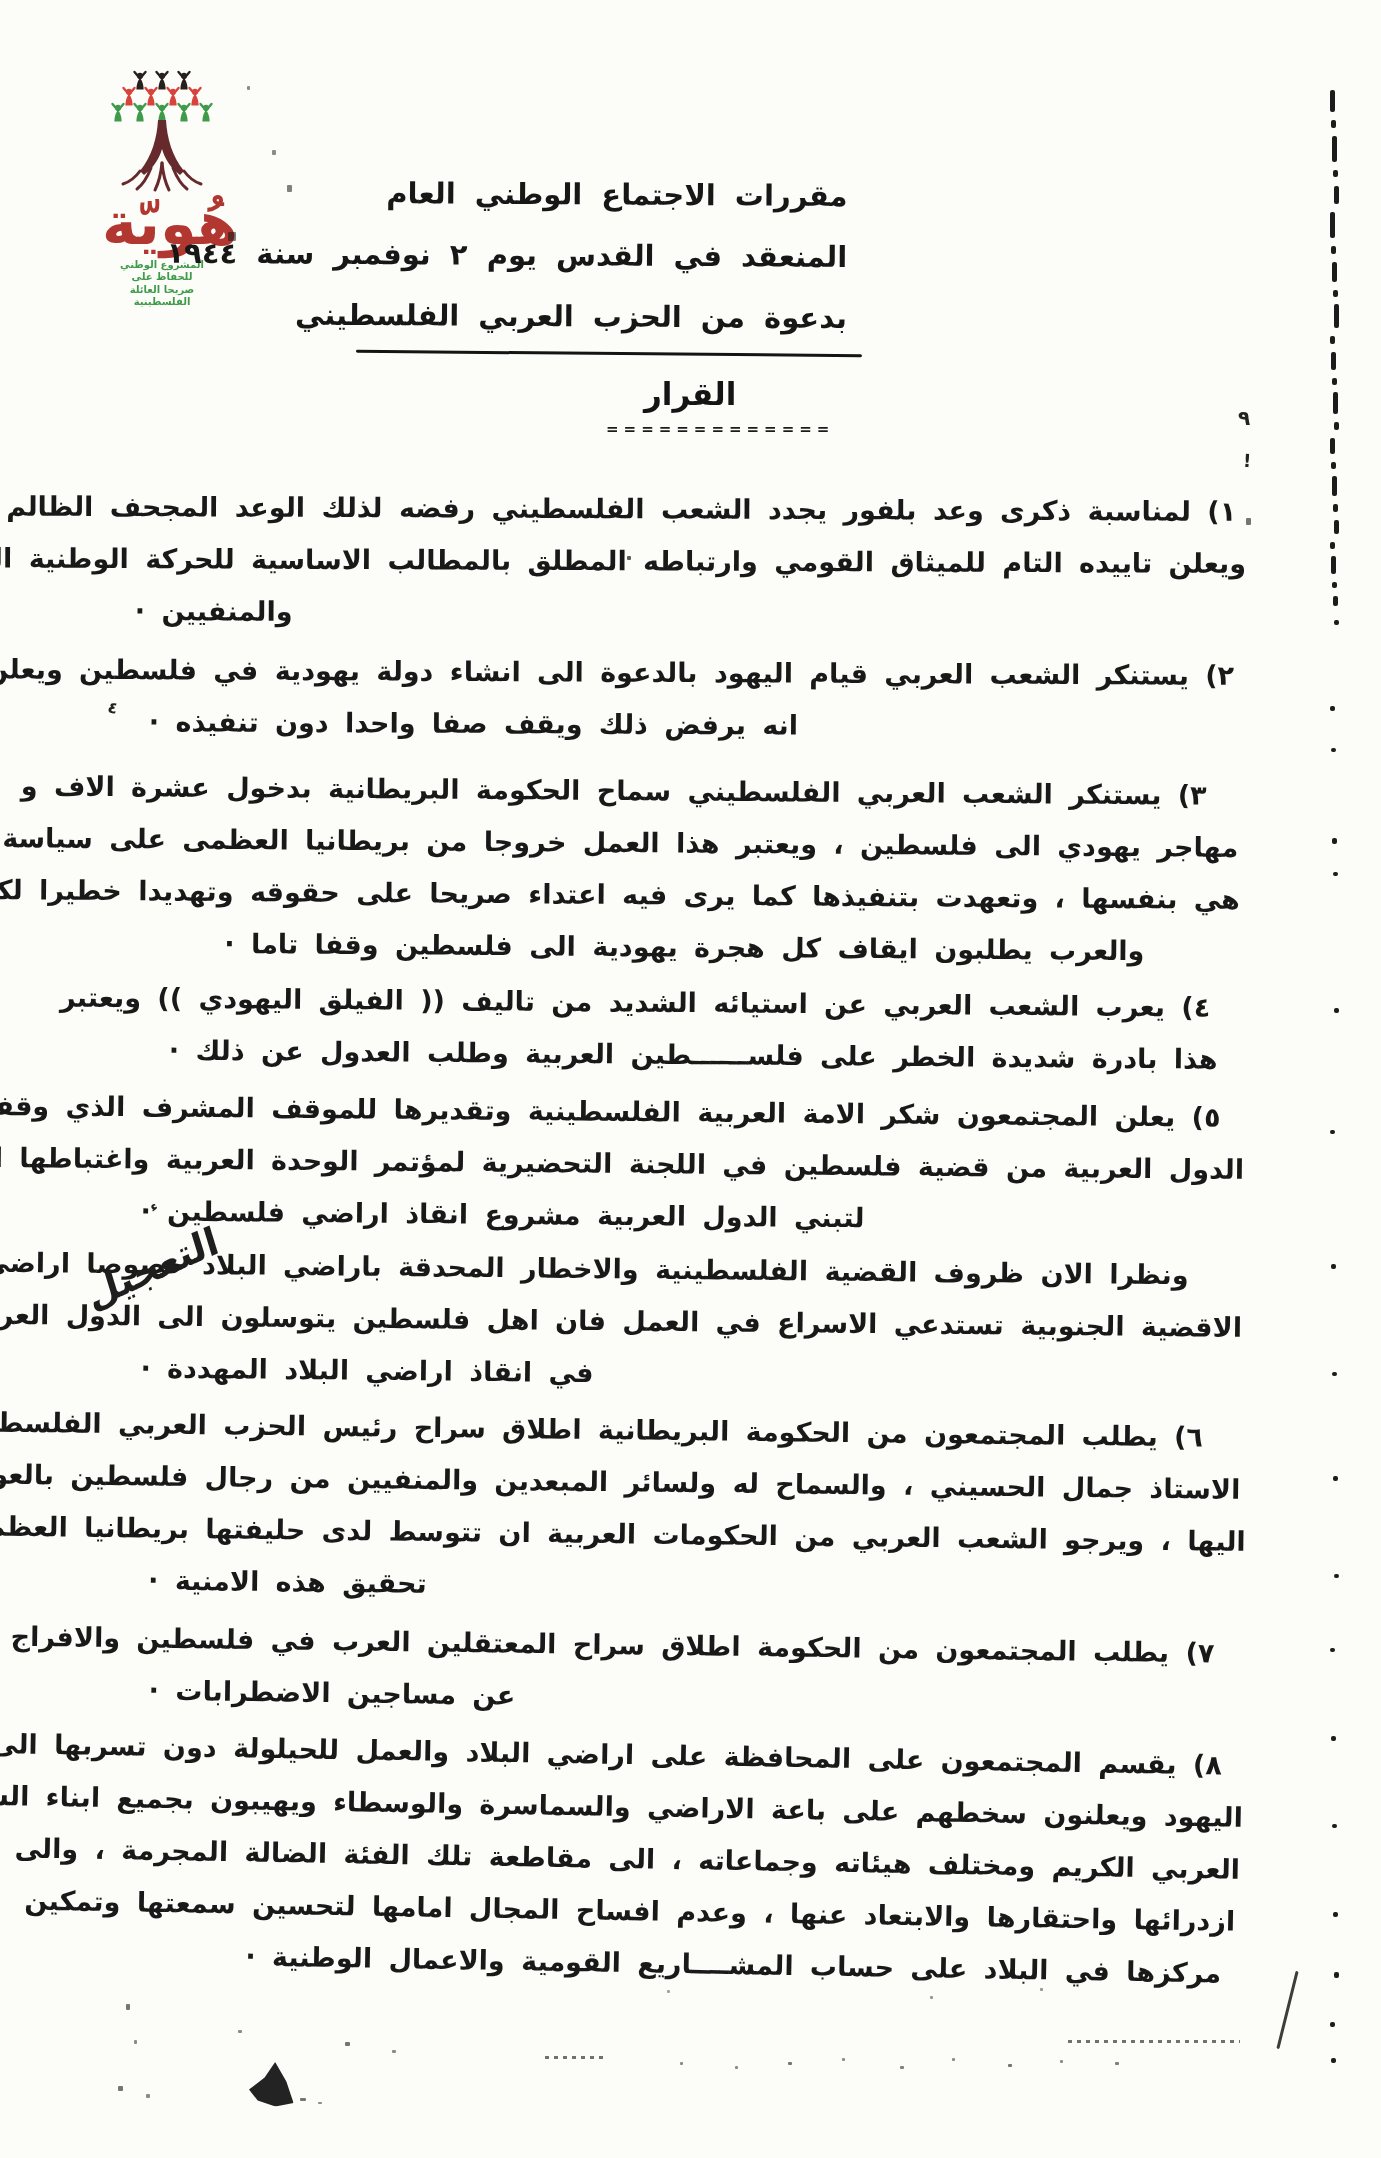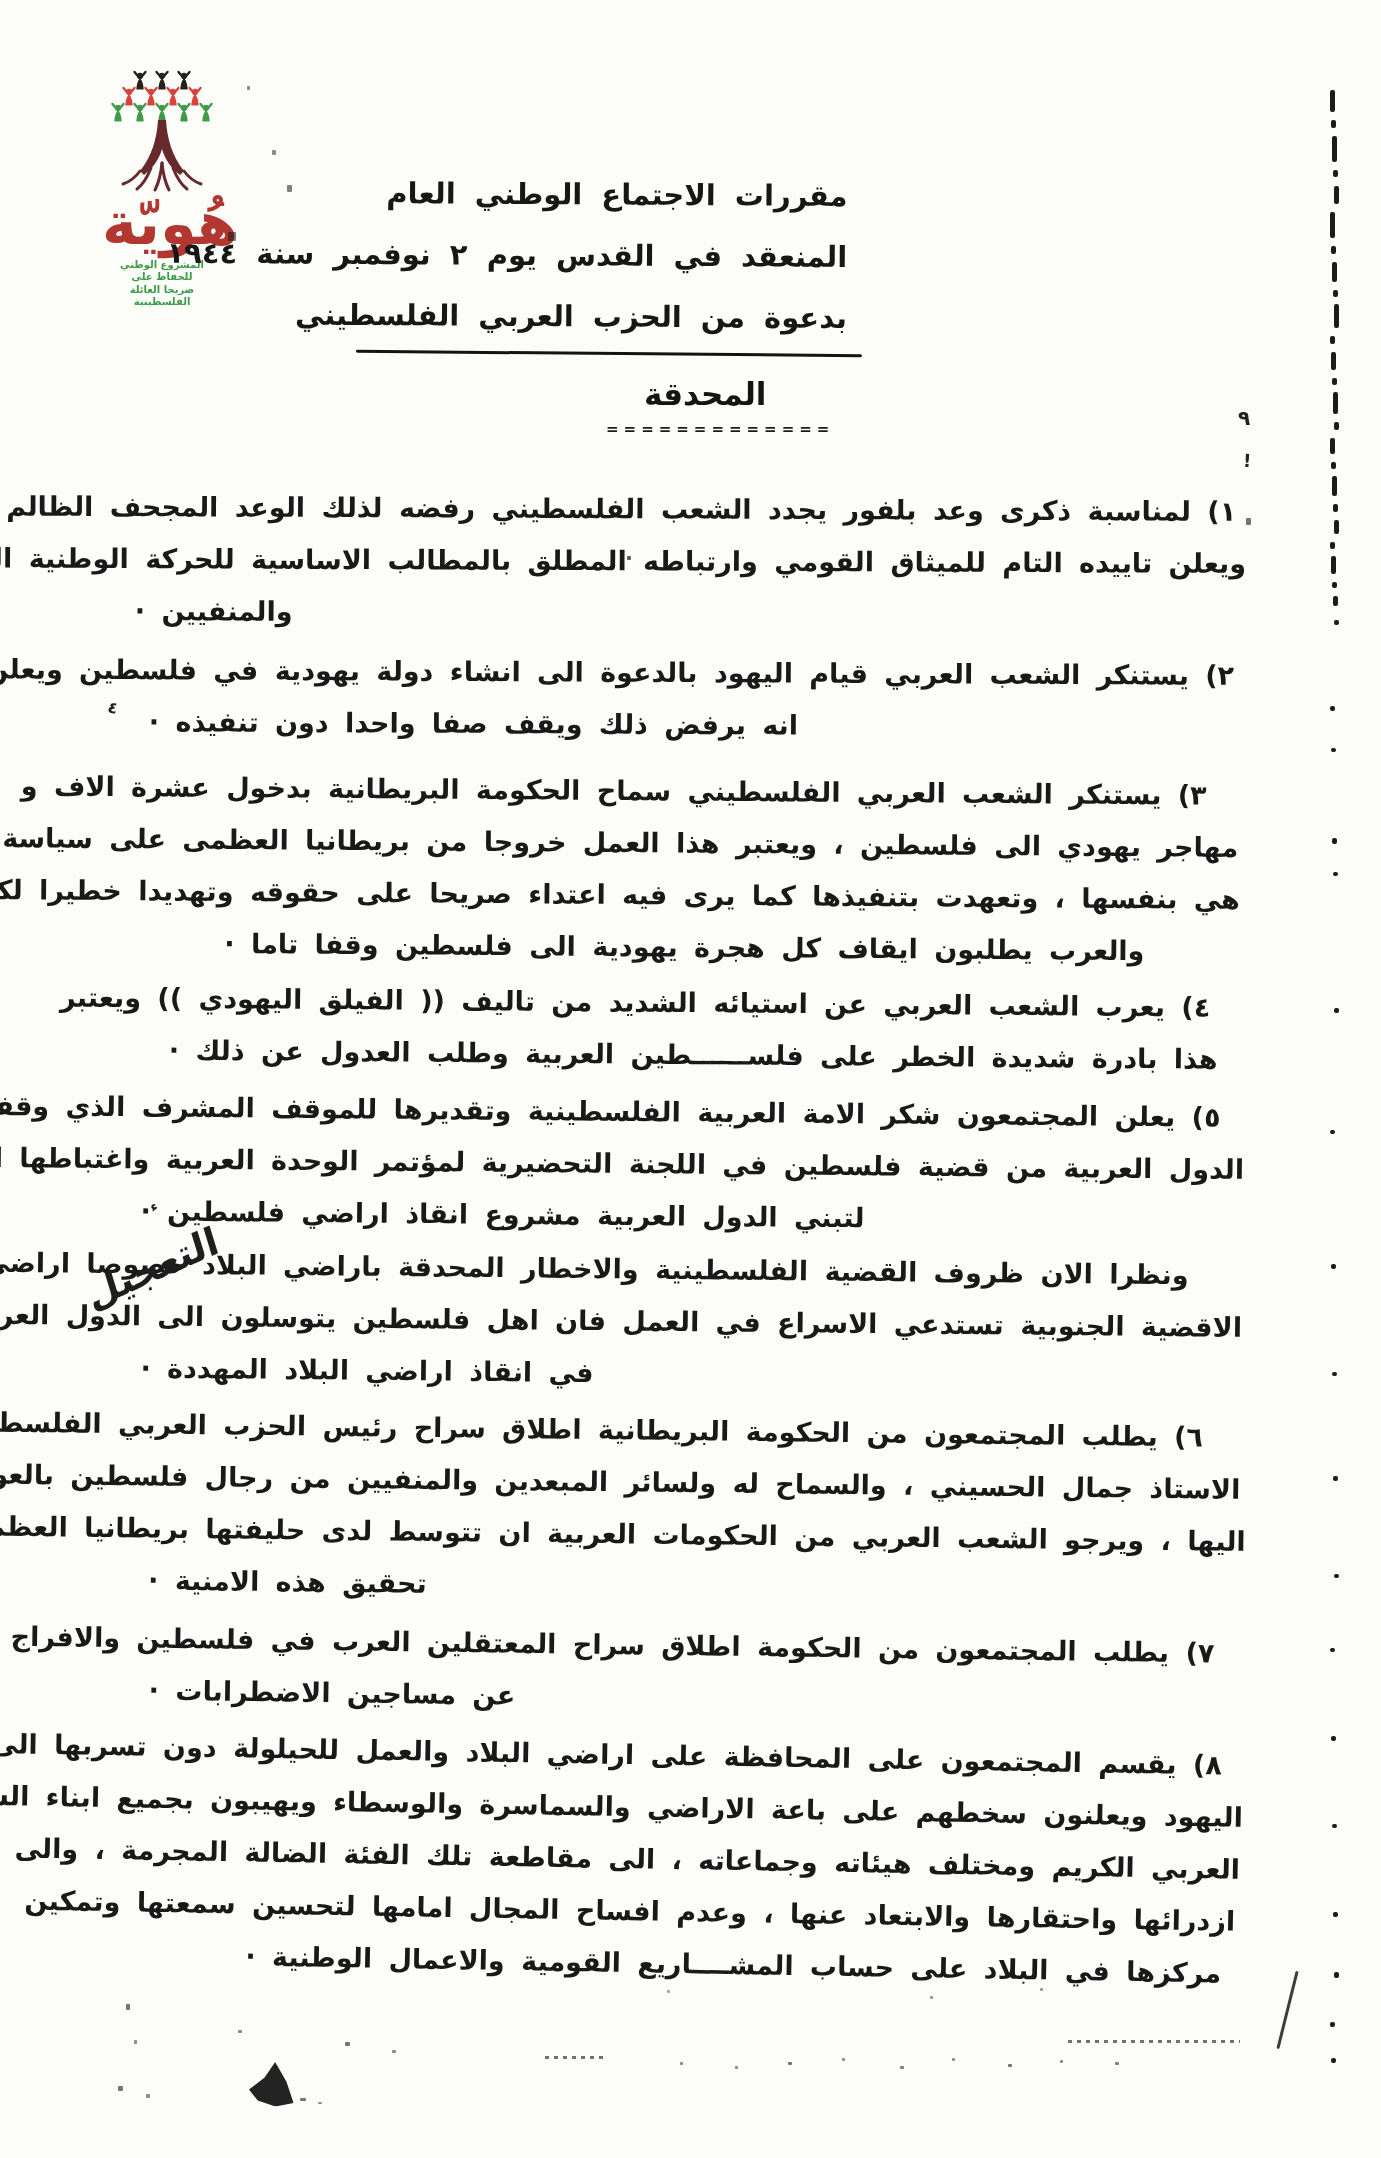--- a/index.html
+++ b/index.html
@@ -129,21 +129,21 @@
       <div>صريحا العائلة الفلسطينية</div>
     </div>
   </div>
 
   <div id="doc-header">
     <div class="hline">مقررات الاجتماع الوطني العام</div>
     <div class="hline">المنعقد في القدس يوم ٢ نوفمبر سنة ١٩٤٤</div>
     <div class="hline">بدعوة من الحزب العربي الفلسطيني</div>
   </div>
   <div id="h3-underline"></div>
-  <div id="decision-title">المحدقة</div>
+  <div id="decision-title">القرار</div>
   <div id="decision-rule">=============</div>
 
   <div id="resolutions" class="doc">
       <div class="para" style="top: 486px; transform: rotate(0.25deg);">
         <div class="line r" style="padding-right: 14px;"><span>١) لمناسبة ذكرى وعد بلفور يجدد الشعب الفلسطيني رفضه لذلك الوعد المجحف الظالم</span></div>
         <div class="line r" style="padding-right: 4px;"><span>ويعلن تاييده التام للميثاق القومي وارتباطه المطلق بالمطالب الاساسية للحركة الوطنية العربية</span></div>
         <div class="line l" style="padding-left: 0px;"><span>والمنفيين ·</span></div>
       </div>
       <div class="para" style="top: 650px; transform: rotate(0.3deg);">
         <div class="line r" style="padding-right: 16px;"><span>٢) يستنكر الشعب العربي قيام اليهود بالدعوة الى انشاء دولة يهودية في فلسطين ويعلن</span></div>

